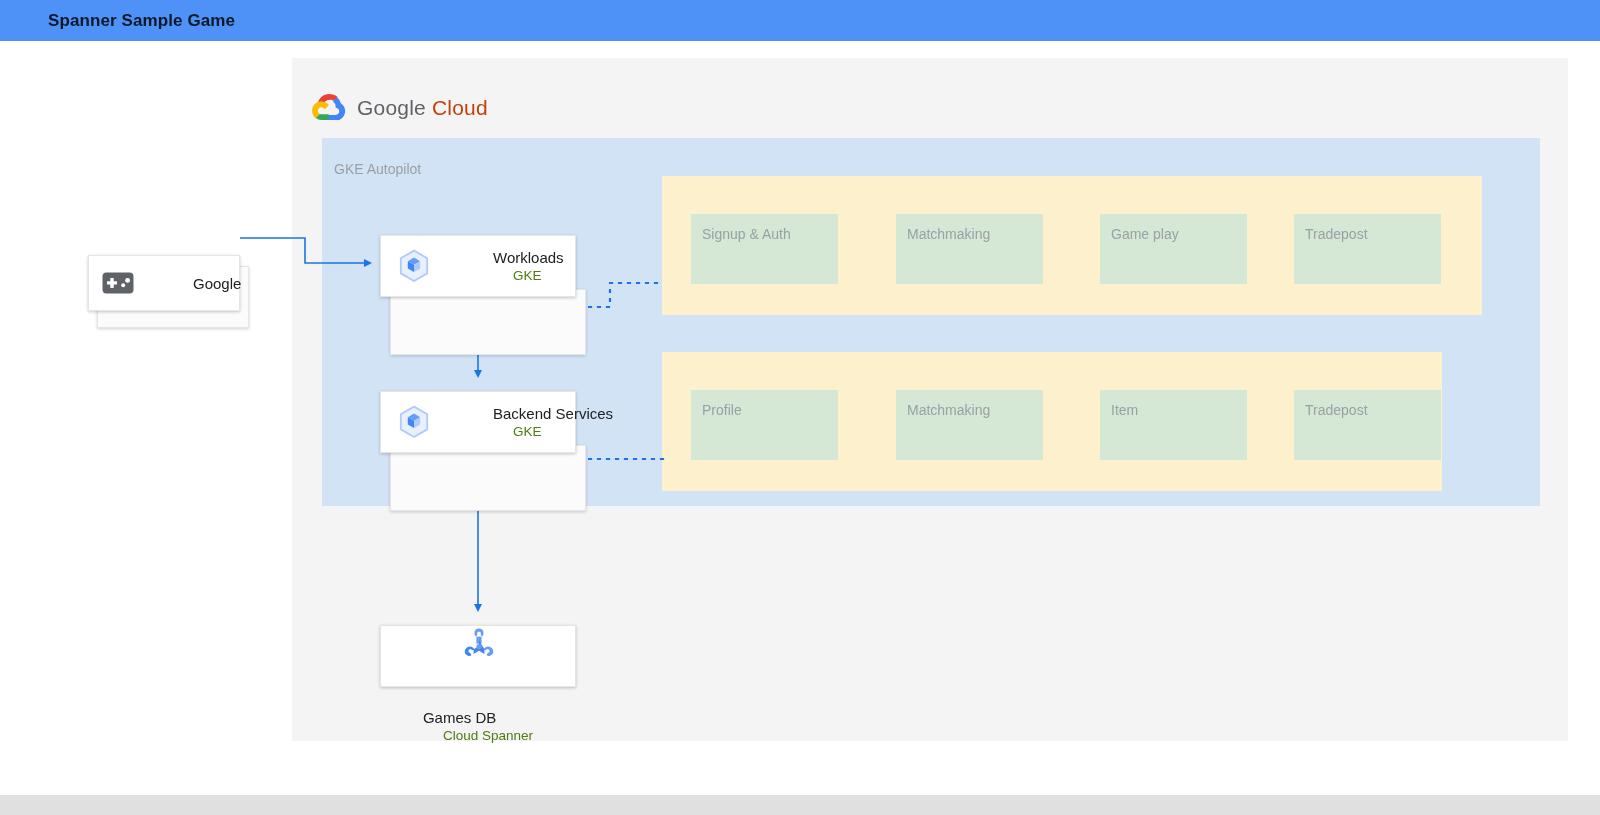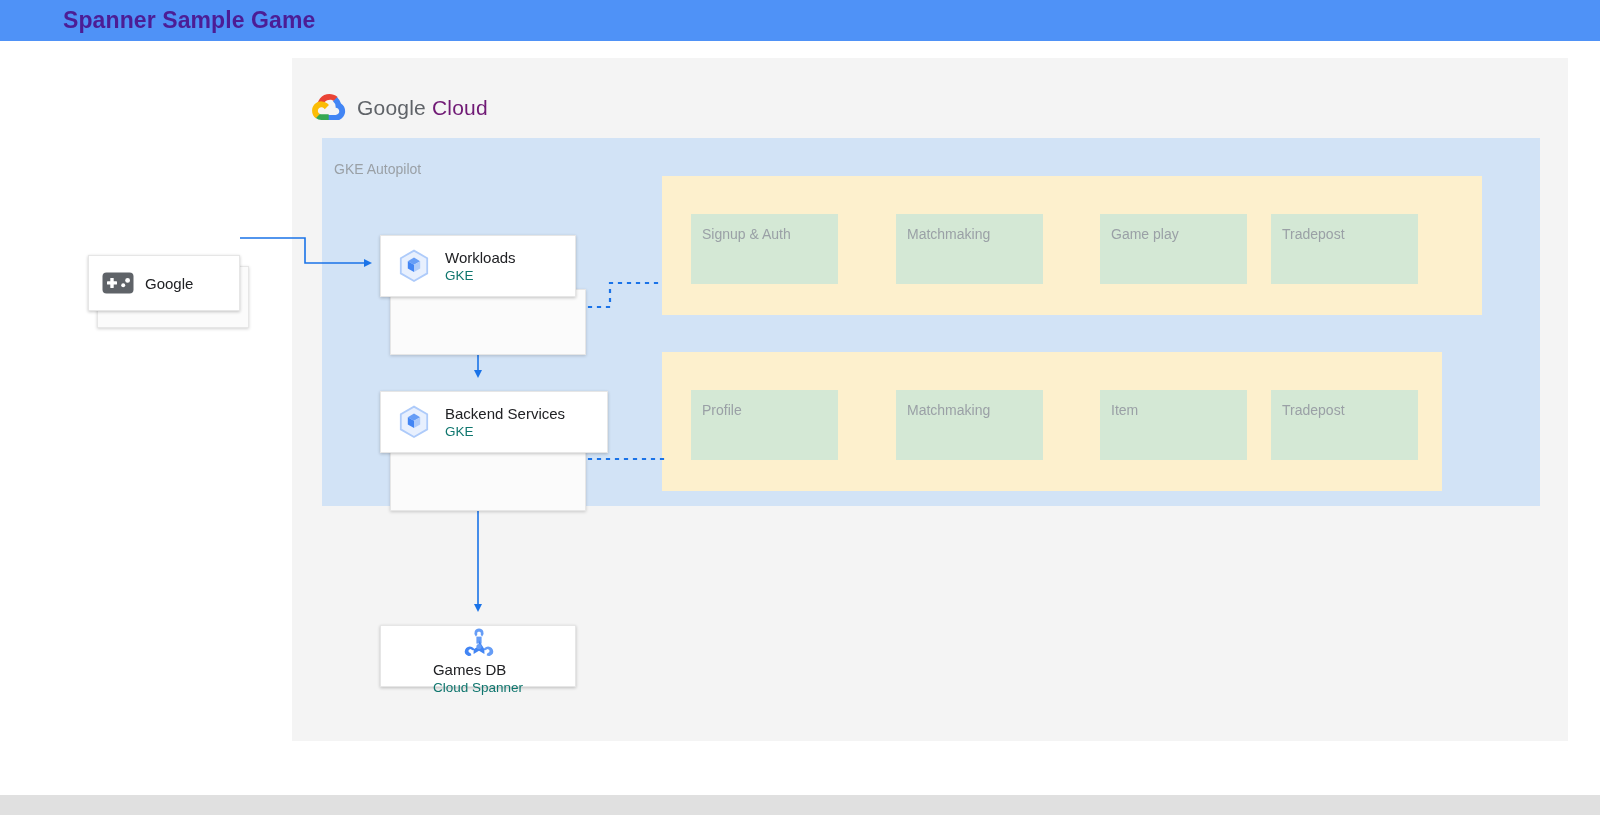--- a/index.html
+++ b/index.html
@@ -15,25 +15,25 @@
 
   
   .appbar {
     position: absolute; left: 0; top: 0;
     width: 1600px; height: 41px;
     background: #4f92f7;
     box-shadow: 0 2px 4px rgba(0,0,0,0.22);
     display: flex; align-items: center;
   }
   .appbar-title {
-    color: #4c1d95;
-    font-size: 23px;
+    color: #0f172a;
+    font-size: 17px;
     font-weight: bold;
     letter-spacing: 0.1px;
-    margin-left: 63px;
+    margin-left: 48px;
   }
 
   
   .bottom-strip {
     position: absolute; left: 0; top: 795px;
     width: 1600px; height: 20px;
     background: #e0e0e0;
   }
 
   
@@ -45,21 +45,21 @@
     background: #f4f4f4;
   }
 
   .gc-logo-row {
     position: absolute; left: 20px; top: 34px;
     display: flex; align-items: center; gap: 11px;
   }
   .gc-logo-text {
     font-size: 21px; color: #5f6368; letter-spacing: 0.2px;
   }
-  .gc-logo-text .g2 { color: #701a75; }
+  .gc-logo-text .g2 { color: #c2410c; }
 
   .gke-panel {
     position: absolute; left: 30px; top: 80px;
     width: 1218px; height: 368px;
     background: #d2e3f6;
   }
   .gke-panel-label {
     position: absolute; left: 12px; top: 23px;
     font-size: 14px; color: #9aa0a6;
   }
@@ -77,39 +77,39 @@
     width: 147px; height: 70px;
     background: #d4e8d5;
   }
   .svc-box .svc-label {
     position: absolute; left: 11px; top: 12px;
     font-size: 14px; color: #9aa0a6; white-space: nowrap;
   }
   .svc-box.c0 { left: 29px; padding-left: 40px; }
   .svc-box.c1 { left: 234px; }
   .svc-box.c2 { left: 438px; }
-  .svc-box.c3 { left: 609px; }
+  .svc-box.c3 { left: 632px; }
 
   
   .node {
     position: absolute;
     background: #ffffff;
     border: 1px solid #e6e6e6;
     box-shadow: 0 1px 3px rgba(0,0,0,0.22);
-    display: flex; align-items: center;
+    display: flex; align-items: center; gap: 48px;
   }
   .node .node-icon {
     width: 34px; height: 34px;
     margin-left: 16px; margin-right: 14px;
     flex: 0 0 auto;
     display:flex; align-items:center; justify-content:center;
   }
   .node .node-text { display: flex; flex-direction: column; justify-content: center; }
   .node .node-title { font-size: 15px; color: #202124; line-height: 19px; white-space: nowrap;}
-  .node .node-sub   { font-size: 13.5px; color: #0f766e; line-height: 18px; white-space: nowrap;}
+  .node .node-sub   { font-size: 13.5px; color: #4d7c0f; line-height: 18px; white-space: nowrap; margin-left: 20px;}
 
   
   .node-stack {
     position: absolute;
     background: #fbfbfb;
     border: 1px solid #e6e6e6;
     box-shadow: 0 1px 3px rgba(0,0,0,0.18);
   }
 
   
@@ -117,21 +117,21 @@
   #player-node  { left: 88px; top: 214px; width: 152px; height: 56px; }
   #player-node .node-title { font-size: 15px; }
   #player-node .node-icon { margin-left: 12px; margin-right: 10px; }
 
   
   #workloads-stack { left: 390px; top: 248px; width: 196px; height: 66px; }
   #workloads-node  { left: 380px; top: 194px; width: 196px; height: 62px; }
 
   
   #backend-stack { left: 390px; top: 404px; width: 196px; height: 66px; }
-  #backend-node  { left: 380px; top: 350px; width: 228px; height: 62px; }
+  #backend-node  { left: 380px; top: 350px; width: 196px; height: 62px; }
 
   
   #gamesdb-node { left: 380px; top: 584px; width: 196px; height: 62px; flex-direction: column; }
 
   
   .connectors { position: absolute; left:0; top:0; width:1600px; height:754px; pointer-events:none; }
 </style>
 </head>
 <body>
 

